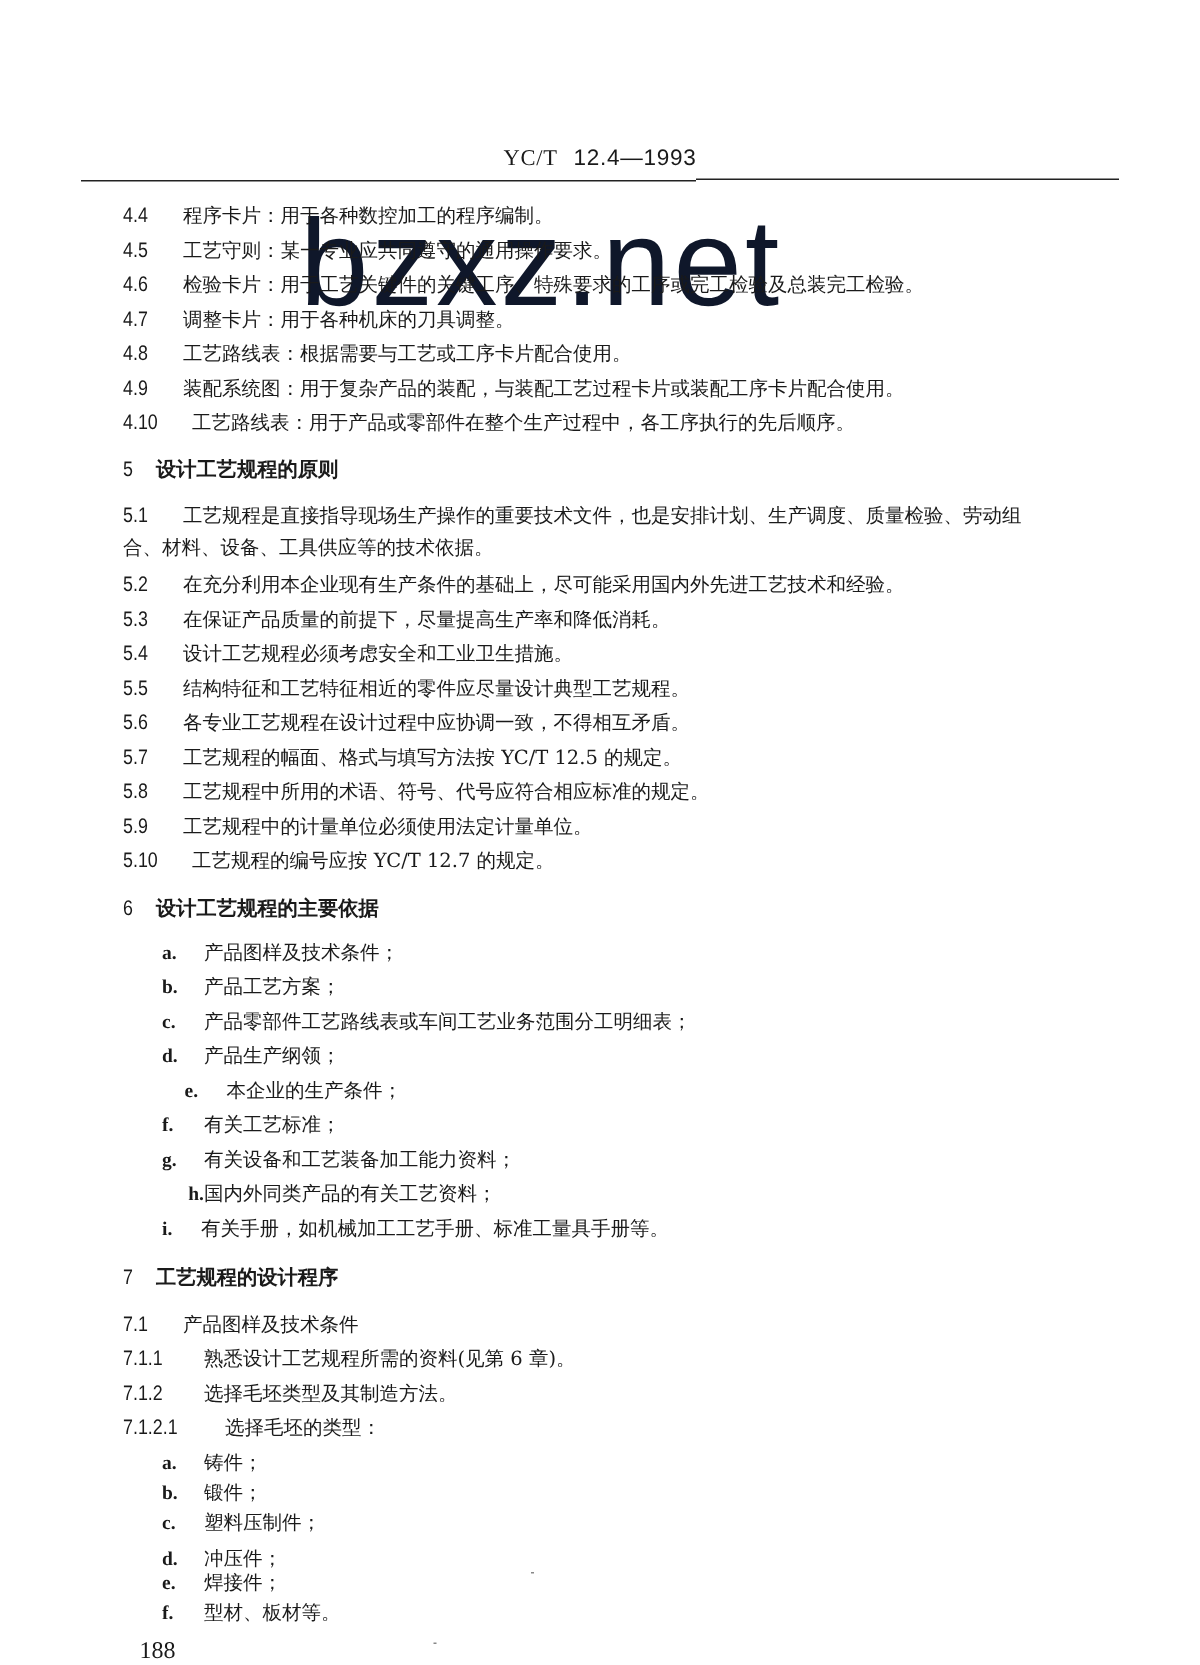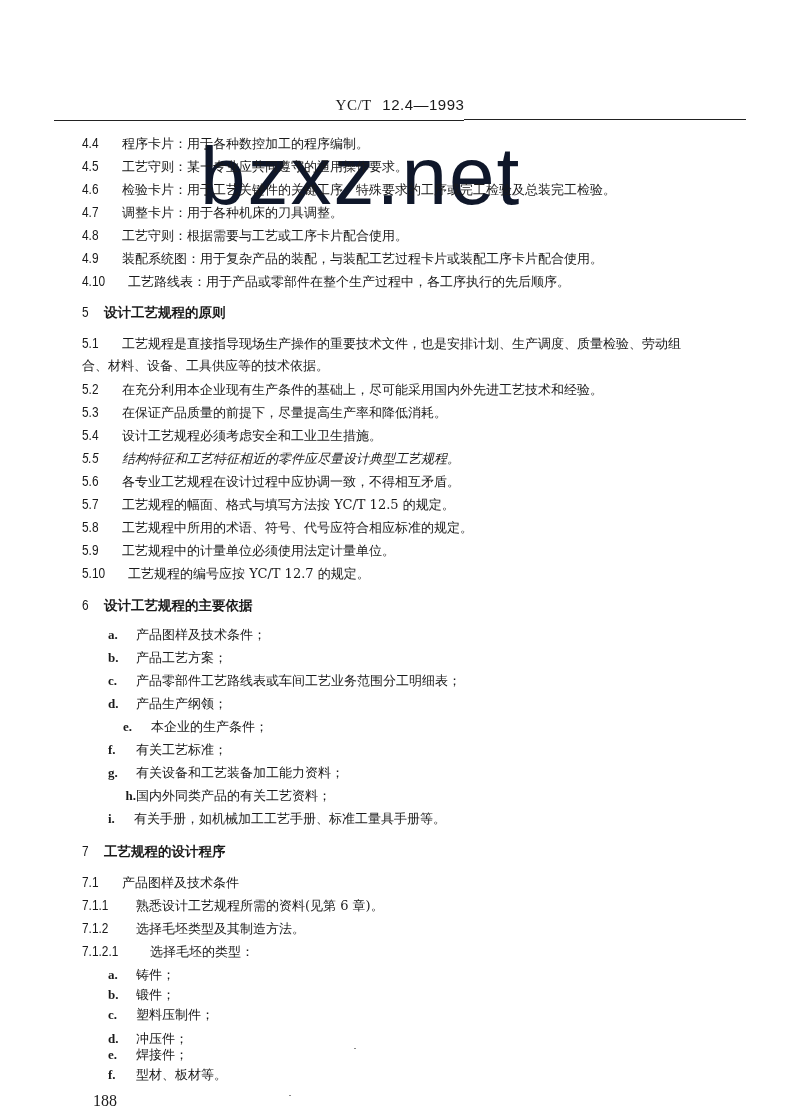--- a/index.html
+++ b/index.html
@@ -69,21 +69,21 @@
   <div class="line" style="top:157px;">
     <span class="num-label" style="width:40px">4.5</span><span>工艺守则：某一专业应共同遵守的通用操作要求。</span>
   </div>
   <div class="line" style="top:180px;">
     <span class="num-label" style="width:40px">4.6</span><span>检验卡片：用于工艺关键件的关键工序、特殊要求的工序或完工检验及总装完工检验。</span>
   </div>
   <div class="line" style="top:203px;">
     <span class="num-label" style="width:40px">4.7</span><span>调整卡片：用于各种机床的刀具调整。</span>
   </div>
   <div class="line" style="top:226px;">
-    <span class="num-label" style="width:40px">4.8</span><span>工艺守则：根据需要与工艺或工序卡片配合使用。</span>
+    <span class="num-label" style="width:40px">4.8</span><span>工艺路线表：根据需要与工艺或工序卡片配合使用。</span>
   </div>
   <div class="line" style="top:249px;">
     <span class="num-label" style="width:40px">4.9</span><span>装配系统图：用于复杂产品的装配，与装配工艺过程卡片或装配工序卡片配合使用。</span>
   </div>
   <div class="line" style="top:272px;">
     <span class="num-label" style="width:46px">4.10</span><span>工艺路线表：用于产品或零部件在整个生产过程中，各工序执行的先后顺序。</span>
   </div>
 
   <div class="line sec-title" style="top:303px;">
     <span class="num-label" style="width:22px;font-weight:normal">5</span><span>设计工艺规程的原则</span>
@@ -96,21 +96,21 @@
   </div>
   <div class="line" style="top:380px;">
     <span class="num-label" style="width:40px">5.2</span><span>在充分利用本企业现有生产条件的基础上，尽可能采用国内外先进工艺技术和经验。</span>
   </div>
   <div class="line" style="top:403px;">
     <span class="num-label" style="width:40px">5.3</span><span>在保证产品质量的前提下，尽量提高生产率和降低消耗。</span>
   </div>
   <div class="line" style="top:426px;">
     <span class="num-label" style="width:40px">5.4</span><span>设计工艺规程必须考虑安全和工业卫生措施。</span>
   </div>
-  <div class="line" style="top:449px;font-style:italic;">
+  <div class="line" style="top:449px;">
     <span class="num-label" style="width:40px">5.5</span><span>结构特征和工艺特征相近的零件应尽量设计典型工艺规程。</span>
   </div>
   <div class="line" style="top:472px;">
     <span class="num-label" style="width:40px">5.6</span><span>各专业工艺规程在设计过程中应协调一致，不得相互矛盾。</span>
   </div>
   <div class="line" style="top:495px;">
     <span class="num-label" style="width:40px">5.7</span><span>工艺规程的幅面、格式与填写方法按 YC/T 12.5 的规定。</span>
   </div>
   <div class="line" style="top:518px;">
     <span class="num-label" style="width:40px">5.8</span><span>工艺规程中所用的术语、符号、代号应符合相应标准的规定。</span>

